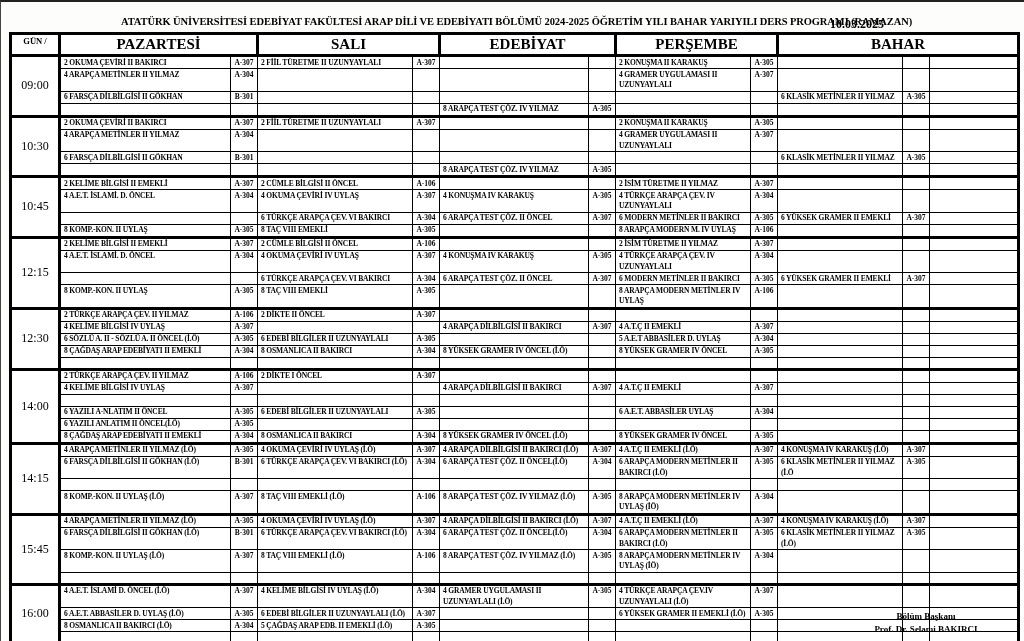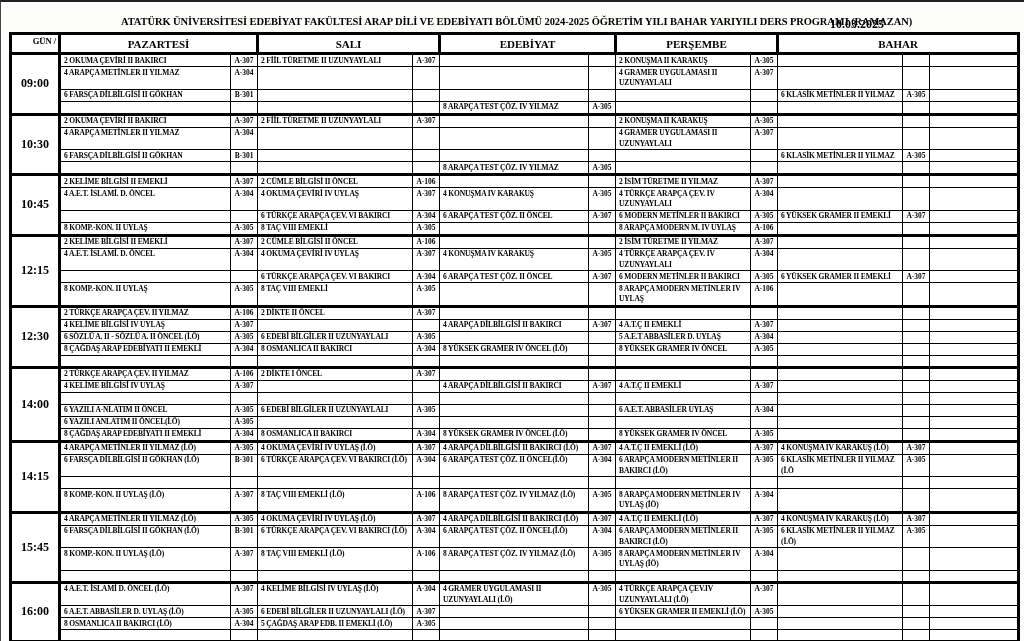--- a/index.html
+++ b/index.html
@@ -16,29 +16,29 @@
   .doc-date {
     position:absolute; top:15px; left:797px; font-size:12px; font-weight:bold;margin-left:32px;
   }
   table.tt {
     position:absolute; top:30px; left:8px; width:1008px;
     border-collapse:collapse; table-layout:fixed;
     border:3px solid #000; background:#fff;
   }
   .tt td, .tt th { border:1px solid #000; overflow:hidden; }
   .tt thead th {
-    font-size:11px; font-weight:bold; text-align:center; height:15px;
+    font-size:15px; font-weight:bold; text-align:center; height:15px;
     border-bottom:3px solid #000; border-left:3px solid #000;
   }
   .tt thead td.corner {
-    font-size:8.5px; font-weight:bold; text-align:right; vertical-align:top;
+    font-size:8.5px; font-weight:bold; text-align:center; vertical-align:top;
     padding:1px 2px; border-bottom:3px solid #000; border-right:3px solid #000;
   }
   .time-cell {
-    font-size:12px; font-weight:bold; text-align:center; vertical-align:middle;
+    font-size:12px; font-weight:normal; text-align:center; vertical-align:middle;
     border-right:3px solid #000 !important; background:#fff;
   }
   .tt tbody tr { height:12px; }
   .course-cell {
     font-size:7.5px; font-weight:bold; text-align:left; vertical-align:top;
     padding:0.5px 1px 0 3px; line-height:10.5px; letter-spacing:-0.15px;
     border-left:3px solid #000;
   }
   .room-cell {
     font-size:7.5px; font-weight:bold; text-align:center; vertical-align:top;
@@ -597,14 +597,18 @@
           <td class="room-cell"></td>
           <td class="course-cell"></td>
           <td class="room-cell"></td>
           <td class="course-cell"></td>
           <td class="room-cell"></td>
           <td class="pad-cell"></td>
         </tr>
       </tbody>
   </table>
 
+  <div class="footer">
+    <div>Bölüm Başkanı</div>
+    <div>Prof. Dr. Selami BAKIRCI</div>
+  </div>
 
 </div>
 
 </body></html>

